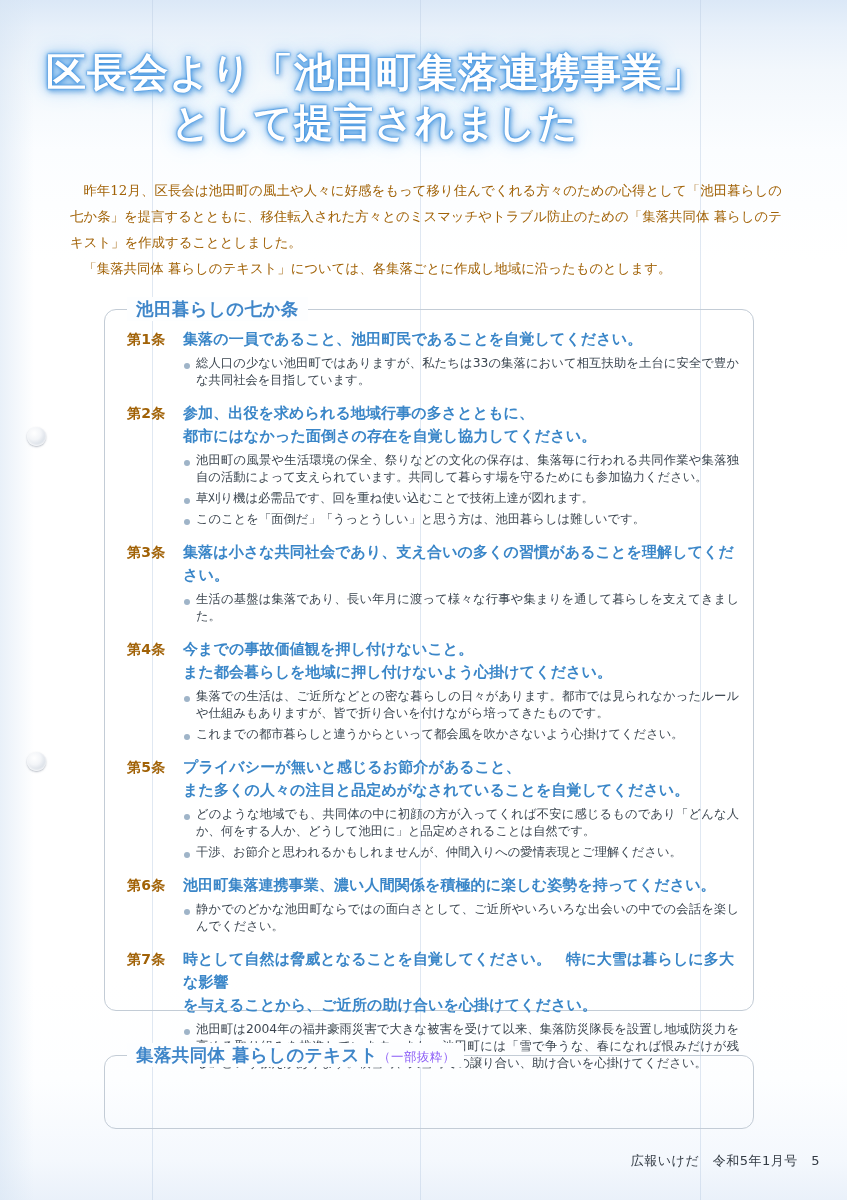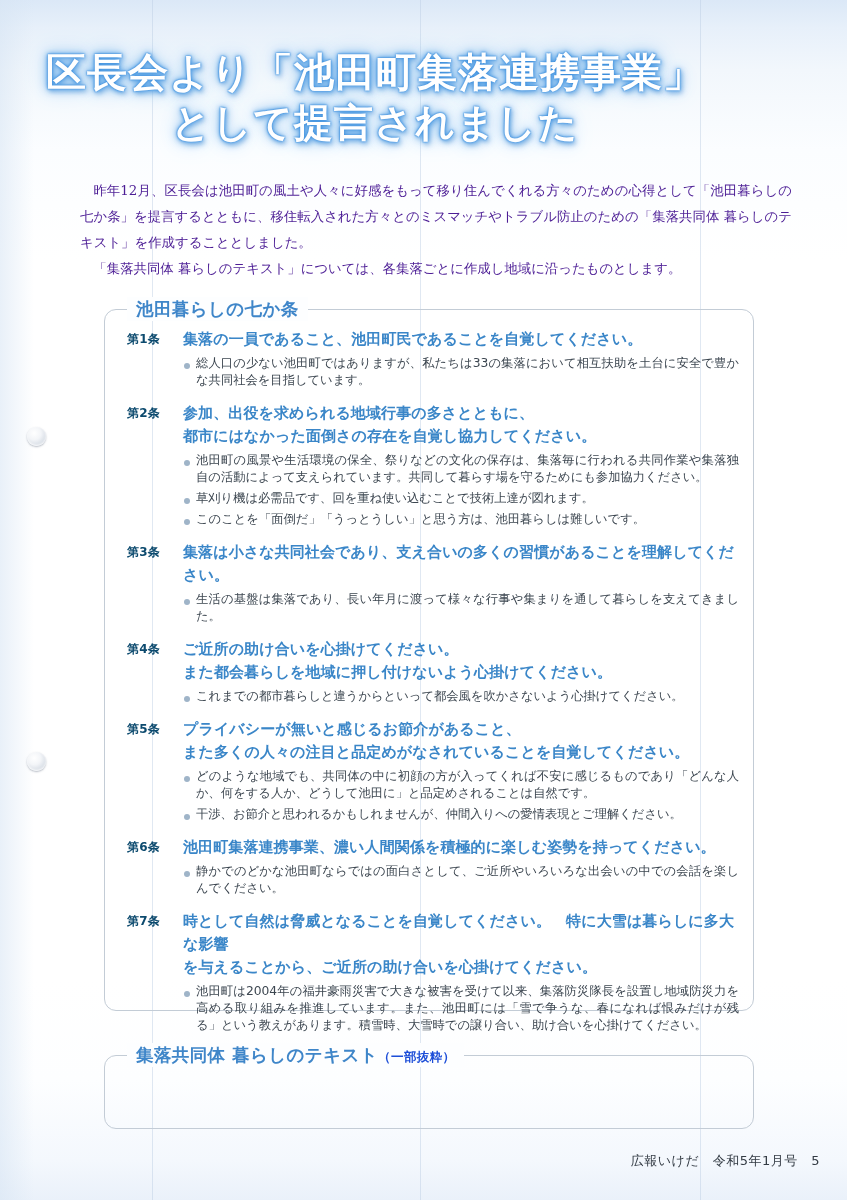--- a/index.html
+++ b/index.html
@@ -87,24 +87,24 @@
       -1px 1px 0 #bedcf7,
        1px -1px 0 #cfe5fa,
       -1px -1px 0 #cfe5fa,
        2px 3px 5px rgba(60,130,200,.55);
   }
   .title-line.second { font-size: 39px; }
 
   
   .intro {
     position: absolute;
-    left: 80px;
+    left: 70px;
     top: 178px;
     width: 712px;
-    color: #4c1d95;
+    color: #a16207;
     font-family: "DejaVu Serif", "Liberation Serif", serif;
     font-size: 13.4px;
     line-height: 26px;
     text-align: justify;
   }
   .intro p { margin: 0; text-indent: 1em; }
 
   
   .panel {
     position: absolute;
@@ -121,22 +121,22 @@
     background: #fdfeff;
     color: #3f86c9;
     font-size: 17.5px;
     font-weight: 700;
     letter-spacing: .4px;
     white-space: nowrap;
     font-family: "DejaVu Sans", "Liberation Sans", sans-serif;
   }
   .panel-legend .sub {
     font-size: 12.5px;
-    font-weight: 700;
-    color: #1d4ed8;
+    font-weight: 400;
+    color: #8b5cf6;
   }
 
   #rules-panel  { left: 104px; top: 309px; width: 640px; height: 700px; }
   #text-panel   { left: 104px; top: 1055px; width: 640px; height: 72px; }
 
   
   .articles {
     position: absolute;
     left: 22px;
     top: 18px;
@@ -146,22 +146,22 @@
   .article:last-child { margin-bottom: 0; }
 
   .article-head {
     display: flex;
     align-items: flex-start;
     font-family: "DejaVu Sans", "Liberation Sans", sans-serif;
   }
   .article-no {
     flex: 0 0 auto;
     width: 56px;
-    color: #0c4a6e;
-    font-size: 12px;
+    color: #a16207;
+    font-size: 14px;
     font-weight: 700;
     line-height: 23px;
     letter-spacing: .2px;
   }
   .article-title {
     flex: 1 1 auto;
     color: #3a86c8;
     font-size: 15px;
     font-weight: 700;
     line-height: 23px;
@@ -298,25 +298,26 @@
           </div>
         </div>
         <ul class="bullets">
           <li>生活の基盤は集落であり、長い年月に渡って様々な行事や集まりを通して暮らしを支えてきました。</li>
         </ul>
       </div>
       <div class="article">
         <div class="article-head">
           <div class="article-no">第4条</div>
           <div class="article-title">
-            <span class="tline">ご近所の助け合いを心掛けてください。</span>
+            <span class="tline">今までの事故価値観を押し付けないこと。</span>
             <span class="tline">また都会暮らしを地域に押し付けないよう心掛けてください。</span>
           </div>
         </div>
         <ul class="bullets">
+          <li>集落での生活は、ご近所などとの密な暮らしの日々があります。都市では見られなかったルールや仕組みもありますが、皆で折り合いを付けながら培ってきたものです。</li>
           <li>これまでの都市暮らしと違うからといって都会風を吹かさないよう心掛けてください。</li>
         </ul>
       </div>
       <div class="article">
         <div class="article-head">
           <div class="article-no">第5条</div>
           <div class="article-title">
             <span class="tline">プライバシーが無いと感じるお節介があること、</span>
             <span class="tline">また多くの人々の注目と品定めがなされていることを自覚してください。</span>
           </div>

